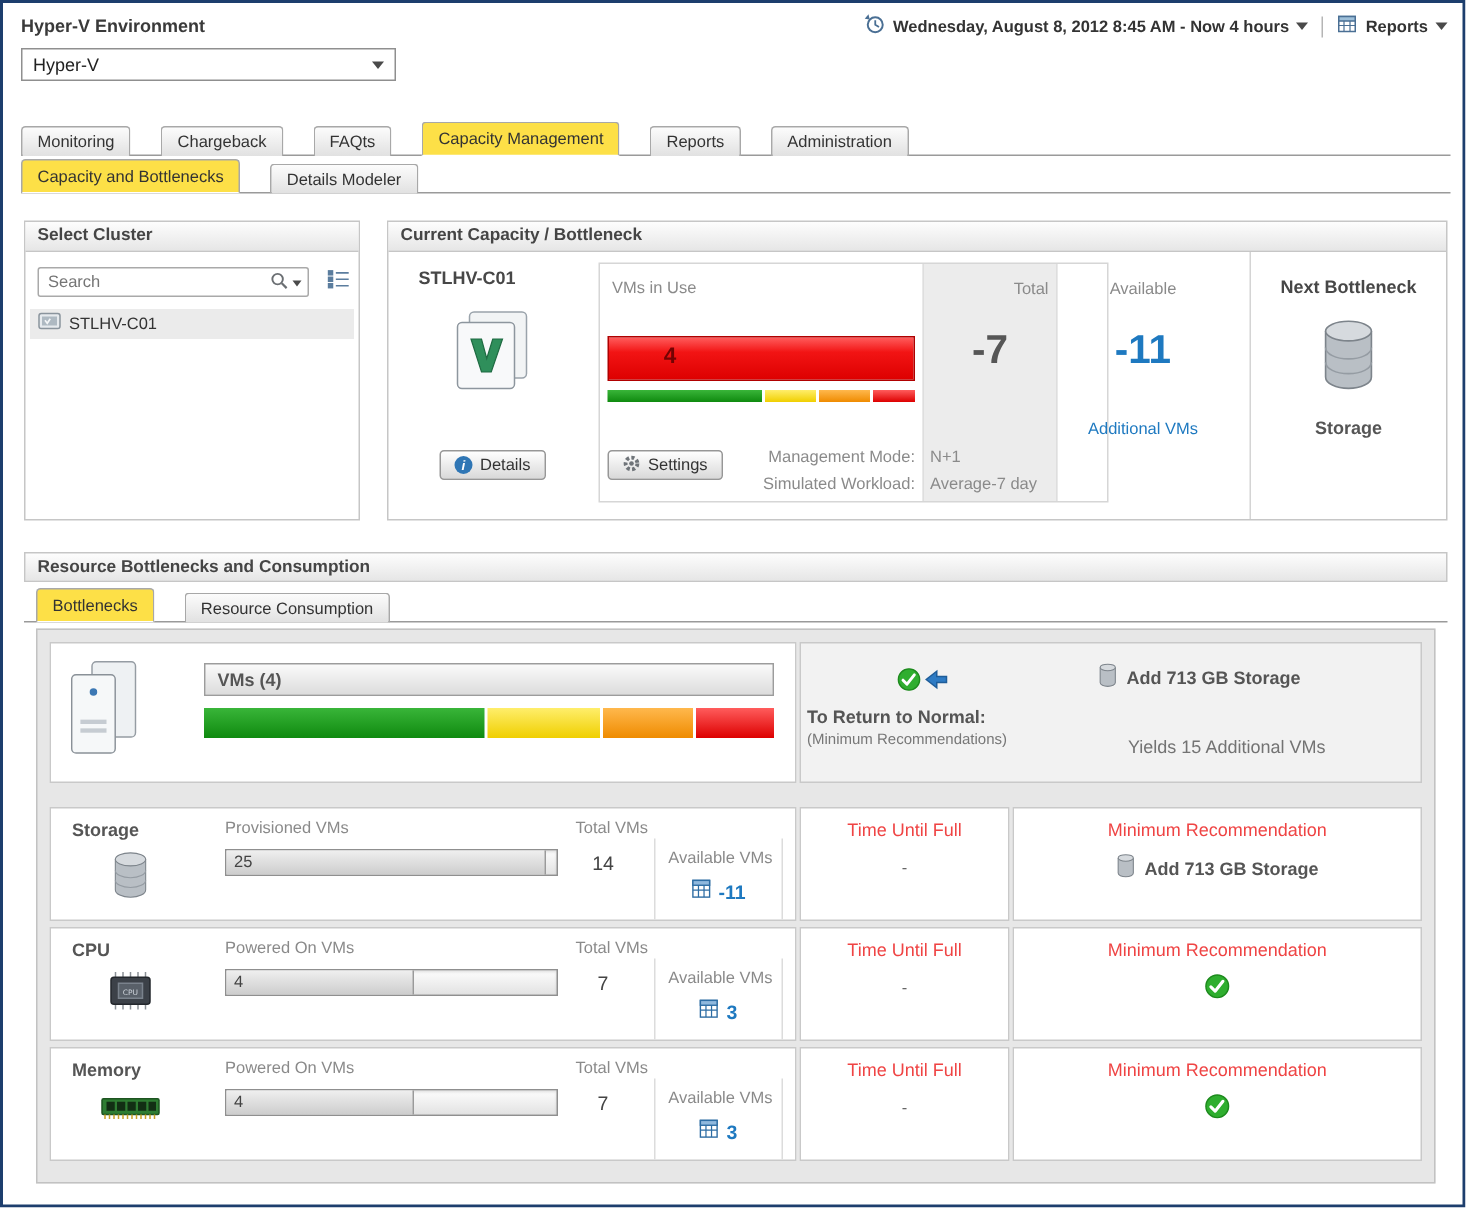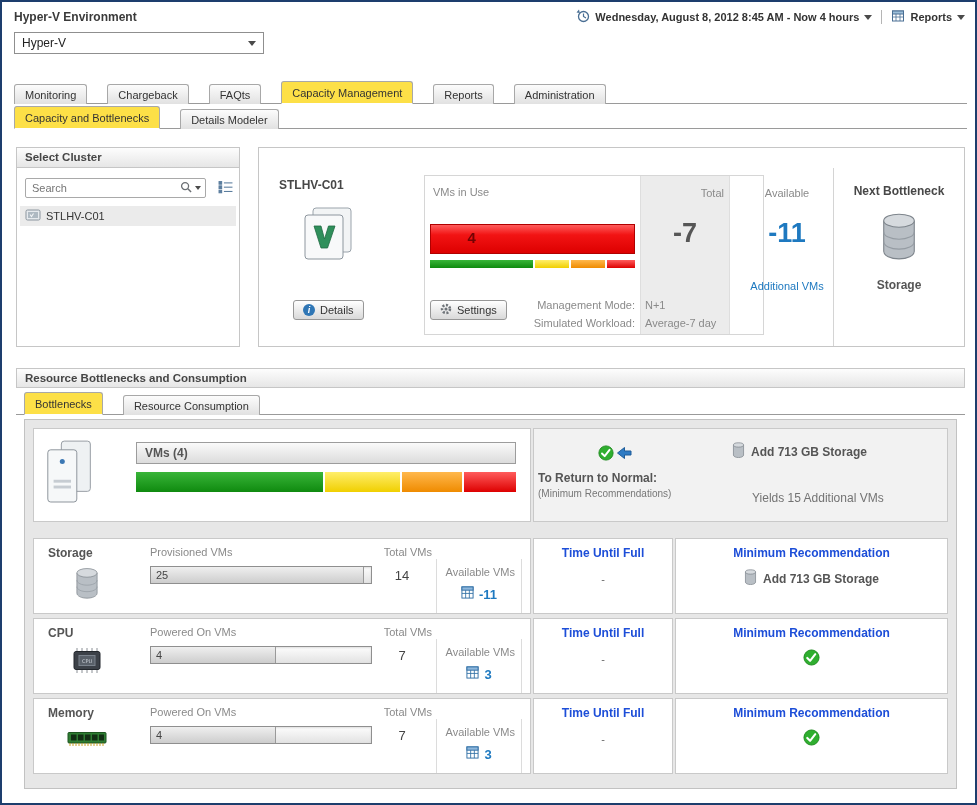--- a/index.html
+++ b/index.html
@@ -50,21 +50,21 @@
 
   
   .panel-capacity { left:256px; top:145px; width:707px; height:200px; }
   .cap-cluster-name { position:absolute; left:20px; top:30px; font-size:12px; font-weight:bold; color:#474747; }
   .hyperv-icon { position:absolute; left:42px; top:58px; }
   .btn { display:inline-flex; align-items:center; gap:5px; border:1px solid #979797; border-radius:3px;
          background:linear-gradient(#ffffff,#d9d9d9); padding:0 9px; height:20px; font-size:11px; color:#333; cursor:pointer; }
   .details-btn { position:absolute; left:34px; top:152px; }
   .info-i { width:12px; height:12px; border-radius:50%; background:#2f76b5; color:#fff; font-size:9px;
             font-weight:bold; display:inline-flex; align-items:center; justify-content:center; font-style:italic; }
-  .cap-table { position:absolute; left:165px; top:27px; width:340px; height:160px; border:1px solid #d6d6d6; background:#fff; }
+  .cap-table { position:absolute; left:140px; top:27px; width:340px; height:160px; border:1px solid #d6d6d6; background:#fff; }
   .col2bg { position:absolute; left:215px; top:0; width:90px; bottom:0; background:#ececec;
             border-left:1px solid #dedede; border-right:1px solid #dedede; }
   .lbl { position:absolute; color:#8a8a8a; font-size:11px; }
   .viu-lbl { left:8px; top:10px; }
   .total-lbl { left:215px; top:11px; width:84px; text-align:right; }
   .avail-lbl { left:305px; top:11px; width:114px; text-align:center; }
   .redbar { position:absolute; left:5px; top:48px; width:205px; height:30px;
             background:linear-gradient(180deg,#ff5c5c 0%,#f21414 35%,#dd0000 100%); border:1px solid #b00000; }
   .redbar .val { position:absolute; left:0; top:4px; width:40%; text-align:center; font-size:15px; font-weight:bold; color:#730303; }
   .zonebar { display:flex; gap:2px; }
@@ -118,21 +118,21 @@
   .pbar .fill { position:absolute; left:0; top:0; bottom:0; background:linear-gradient(#efefef,#cdcdcd);
                 border-right:1px solid #9a9a9a; }
   .pbar .pval { position:absolute; left:5px; top:1px; line-height:15px; color:#444; }
   .tot-lbl { position:absolute; left:338px; top:7px; width:60px; text-align:right; color:#8a8a8a; }
   .tot-val { position:absolute; left:338px; top:29px; width:60px; text-align:center; font-size:13px; color:#444; }
   .avail-cell { position:absolute; left:402px; top:0; bottom:0; width:86px;
                 border-left:1px solid #dcdcdc; border-right:1px solid #dcdcdc;margin-top:20px; }
   .avail-cell .alabel { position:absolute; left:0; right:6px; top:7px; text-align:right; color:#8a8a8a; }
   .avail-cell .avalue { position:absolute; left:0; right:0; top:27px; display:flex; align-items:center;
                         justify-content:center; gap:5px; font-size:13px; font-weight:bold; color:#1e79c0; }
-  .col-head { position:absolute; left:0; right:0; top:7px; text-align:center; font-weight:bold; font-size:12px; color:#1d4ed8; }
+  .col-head { position:absolute; left:0; right:0; top:7px; text-align:center; font-weight:normal; font-size:12px; color:#ef4444; }
   .col-val { position:absolute; left:0; right:0; top:34px; text-align:center; color:#666; }
   .rec-content { position:absolute; left:0; right:0; top:30px; display:flex; align-items:center;
                  justify-content:center; gap:6px; font-weight:bold; font-size:12px; color:#555; }
   .link-like { cursor:pointer; }
 </style>
 </head>
 <body>
 
 <div class="page">
 
@@ -210,20 +210,21 @@
             <rect x="1" y="1" width="14" height="10" rx="1.5" fill="#e6eaee" stroke="#8a949d"></rect>
             <rect x="3" y="3" width="10" height="6" fill="#aeb9c2"></rect>
             <path d="M5 5.5 l1.5 2 2-3" stroke="#f4f6f8" stroke-width="1.1" fill="none"></path>
           </svg>
       </span>
       <span>STLHV-C01</span>
     </div>
   </div>
 
   <div class="panel panel-capacity">
+    <div class="panel-header">Current Capacity / Bottleneck</div>
     <div class="cap-cluster-name">STLHV-C01</div>
     <div class="hyperv-icon">
       <svg width="54" height="58" viewBox="0 0 54 58">
         <rect x="12" y="2" width="38" height="44" rx="3" fill="#f2f4f5" stroke="#9aa3ab"></rect>
         <rect x="4" y="9" width="38" height="44" rx="3" fill="#f8f9fa" stroke="#8d969e"></rect>
         <path d="M13 20 L20 20 L23.5 33 L27.5 20 L34 20 L26.5 42 L20 42 Z" fill="#2f8f5b" stroke="#1f6b42" stroke-width="0.8"></path>
       </svg>
     </div>
     <div class="btn details-btn">
       <span class="info-i">i</span>

